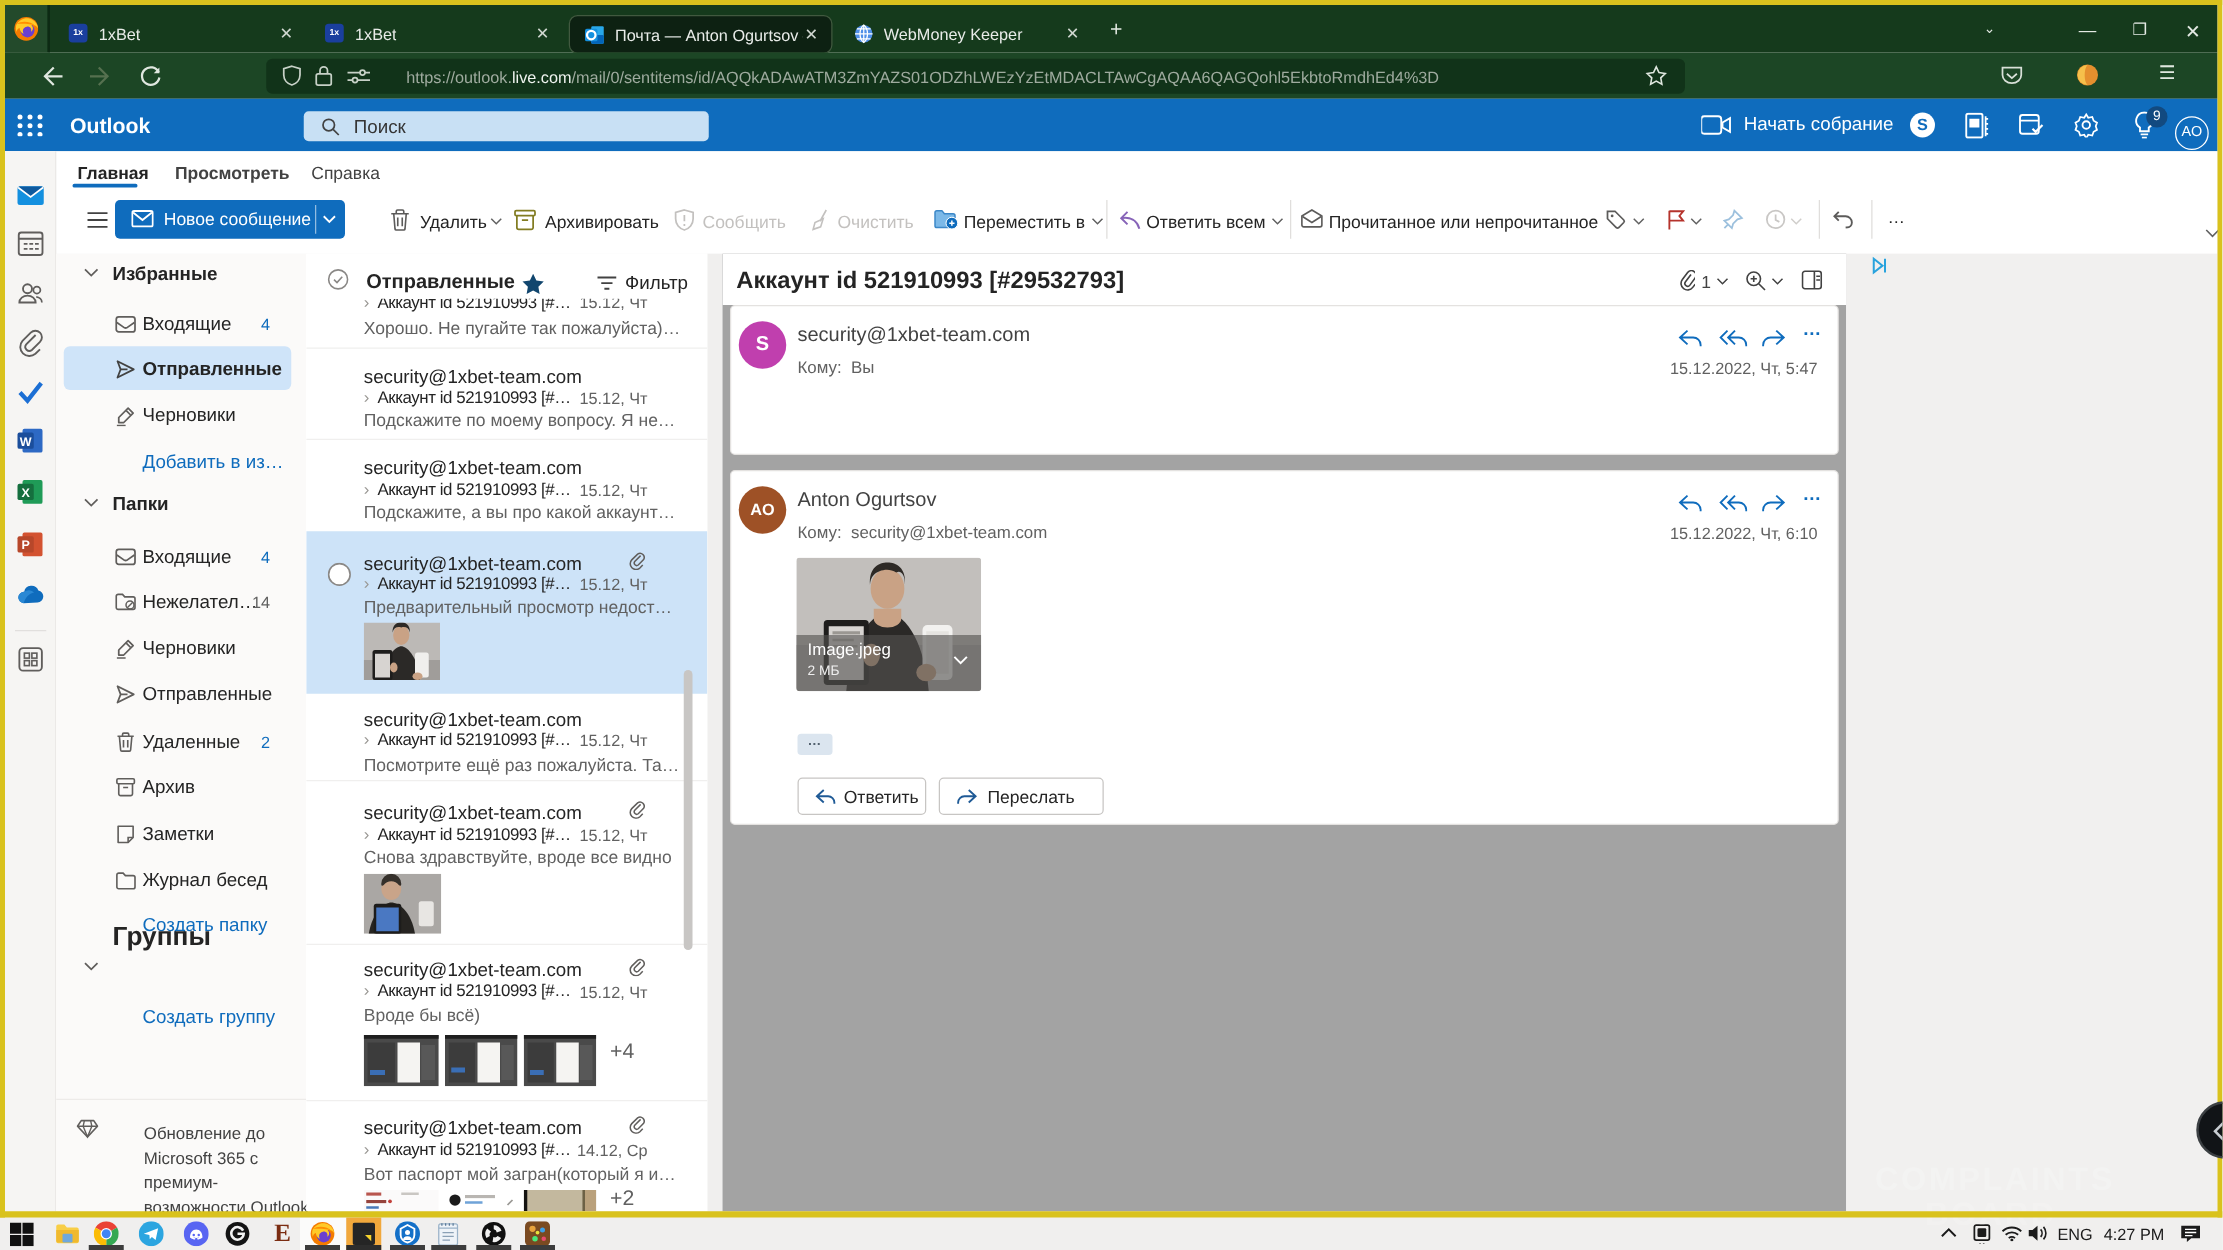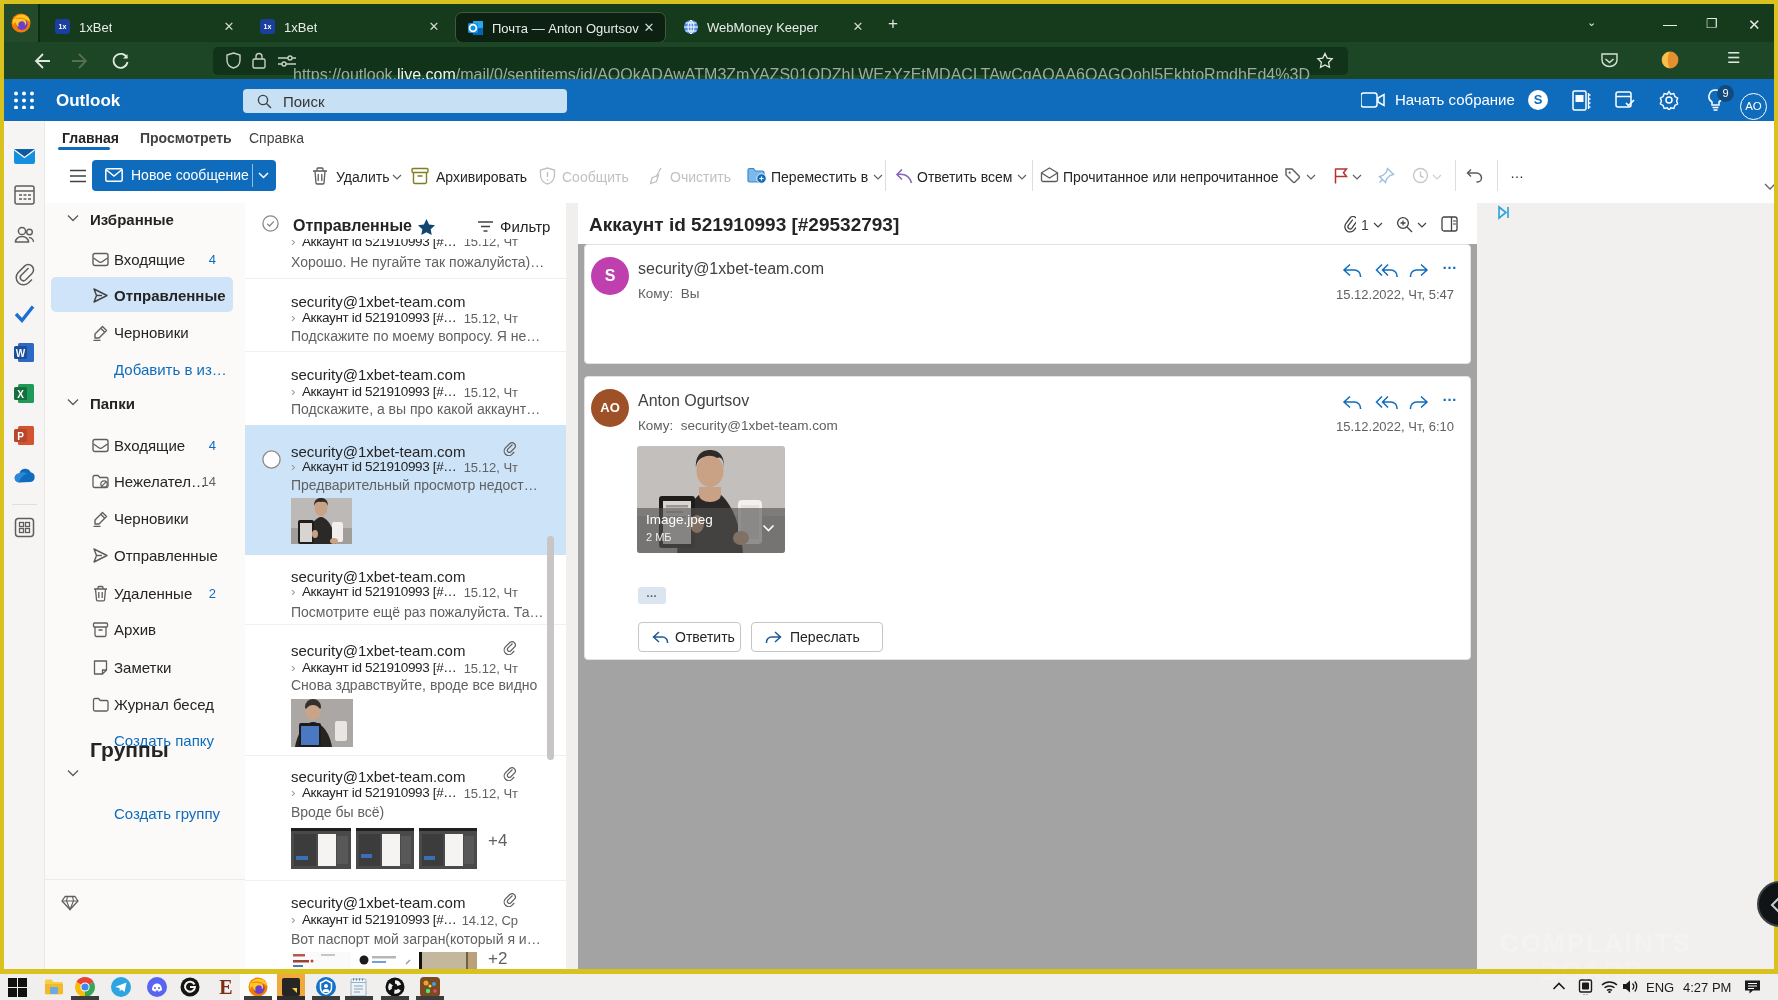--- a/index.html
+++ b/index.html
@@ -104,21 +104,21 @@
         </svg>
       <svg style="position:absolute;left:38px;top:4px;" width="16" height="18" viewBox="0 0 16 18">
           <rect x="2" y="8" width="12" height="9" rx="1.5" fill="none" stroke="#c7d1c7" stroke-width="1.4"></rect>
           <path d="M5 8 V5.5 a3 3 0 0 1 6 0 V8" fill="none" stroke="#c7d1c7" stroke-width="1.4"></path>
         </svg>
       <svg style="position:absolute;left:64px;top:7px;" width="20" height="14" viewBox="0 0 20 14">
           <path d="M1 4 h10 M15 4 h4 M1 10 h4 M9 10 h10" stroke="#c7d1c7" stroke-width="1.4"></path>
           <circle cx="13" cy="4" r="2" fill="none" stroke="#c7d1c7" stroke-width="1.4"></circle>
           <circle cx="7" cy="10" r="2" fill="none" stroke="#c7d1c7" stroke-width="1.4"></circle>
         </svg>
-      <div style="position:absolute;left:80px;top:7px;font-size:16px;white-space:nowrap;margin-top:12px;"><span style="color:#9fab9f;">https://outlook.</span><span style="color:#eff3ef;">live.com</span><span style="color:#9fab9f;">/mail/0/sentitems/id/AQQkADAwATM3ZmYAZS01ODZhLWEzYzEtMDACLTAwCgAQAA6QAGQohl5EkbtoRmdhEd4%3D</span></div>
+      <div style="position:absolute;left:112px;top:7px;font-size:13px;white-space:nowrap;"><span style="color:#9fab9f;">https://outlook.</span><span style="color:#eff3ef;">live.com</span><span style="color:#9fab9f;">/mail/0/sentitems/id/AQQkADAwATM3ZmYAZS01ODZhLWEzYzEtMDACLTAwCgAQAA6QAGQohl5EkbtoRmdhEd4%3D</span></div>
       <svg style="position:absolute;left:1103px;top:5px;" width="18" height="18" viewBox="0 0 18 18">
           <path d="M9 1.5 l2.2 4.6 5 .7 -3.6 3.5 .9 5 -4.5-2.4 -4.5 2.4 .9-5 -3.6-3.5 5-.7 z" fill="none" stroke="#dfe7df" stroke-width="1.3"></path>
         </svg>
     </div>
     <svg style="position:absolute;left:1596px;top:9px;" width="19" height="19" viewBox="0 0 19 19">
         <path d="M2 3 h15 v6 a7.5 6.5 0 0 1 -15 0 z" fill="none" stroke="#d8e0d8" stroke-width="1.4"></path>
         <path d="M5.5 8 l4 3.5 4-3.5" stroke="#d8e0d8" stroke-width="1.4" fill="none"></path>
       </svg>
     <svg style="position:absolute;left:1656px;top:8px;" width="20" height="20" viewBox="0 0 20 20">
         <circle cx="10" cy="10" r="8.4" fill="#e58f2e"></circle>
@@ -422,20 +422,21 @@
     <svg style="position:absolute;left:22px;top:566px;" width="12" height="8" viewBox="0 0 12 8">
         <path d="M1 1.5 L6 6.5 L11 1.5" fill="none" stroke="#605e5c" stroke-width="1.4"></path>
       </svg>
     <div style="position:absolute;left:45px;top:535px;font-size:21px;font-weight:bold;color:#242424;">Группы</div>
     <div style="position:absolute;left:69px;top:602px;font-size:15px;color:#0f6cbd;">Создать группу</div>
     <div style="position:absolute;left:0;top:676px;width:200px;height:1px;background:#edebe9;"></div>
     <svg style="position:absolute;left:16px;top:692px;" width="18" height="16" viewBox="0 0 18 16">
         <path d="M4 1.5 h10 l3 4.5 -8 8.5 -8-8.5 z" fill="none" stroke="#605e5c" stroke-width="1.3" stroke-linejoin="round"></path>
         <path d="M1 6 h16 M6.5 1.5 L5.5 6 l3.5 8.5 L12.5 6 L11.5 1.5" fill="none" stroke="#605e5c" stroke-width="1.1"></path>
       </svg>
+    <div style="position:absolute;left:70px;top:694px;width:180px;font-size:13.5px;color:#424242;line-height:19.5px;">Обновление до<br>Microsoft 365 с<br>премиум-<br>возможности Outlook</div>
   </div>
   <div id="mlist">
     <div class="msubj" style="top:31px;">​<span style="color:#9a9894">›</span>&nbsp; Аккаунт id 521910993 [#…</div>
     <div class="mdate" style="top:31px;right:48px;">15.12, Чт</div>
     <div style="position:absolute;left:0;top:0;width:321px;height:36px;background:#fff;"></div>
     <svg style="position:absolute;left:17px;top:12px;" width="17" height="17" viewBox="0 0 17 17">
         <circle cx="8.5" cy="8.5" r="7.6" fill="none" stroke="#8a8886" stroke-width="1.3"></circle>
         <path d="M5.2 8.7 L7.6 11 L11.8 6.4" fill="none" stroke="#8a8886" stroke-width="1.3"></path>
       </svg>
     <div style="position:absolute;left:48px;top:14px;font-size:16px;font-weight:bold;color:#242424;">Отправленные</div>

